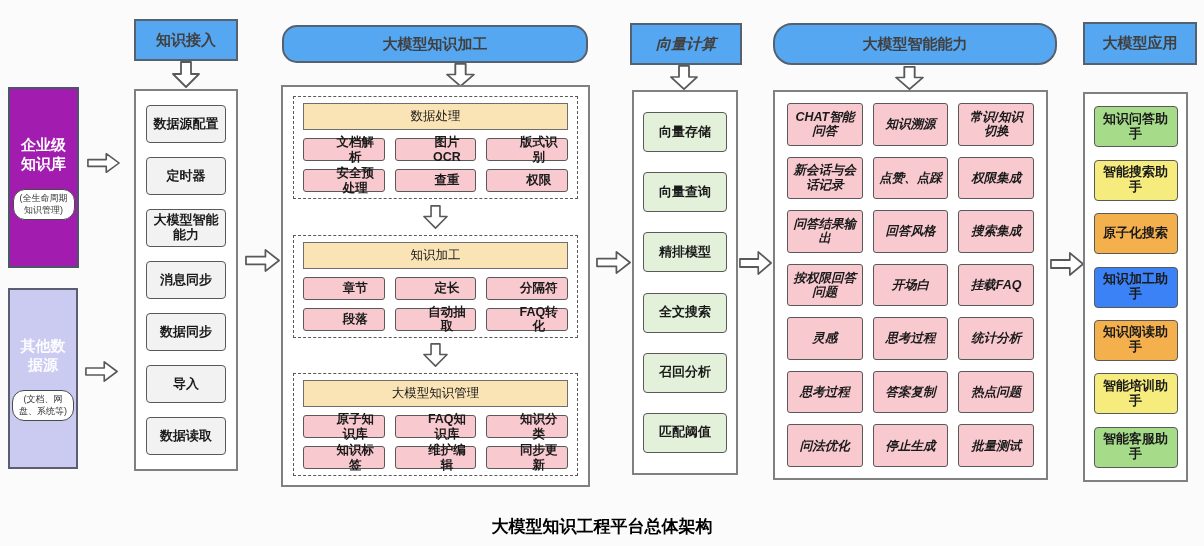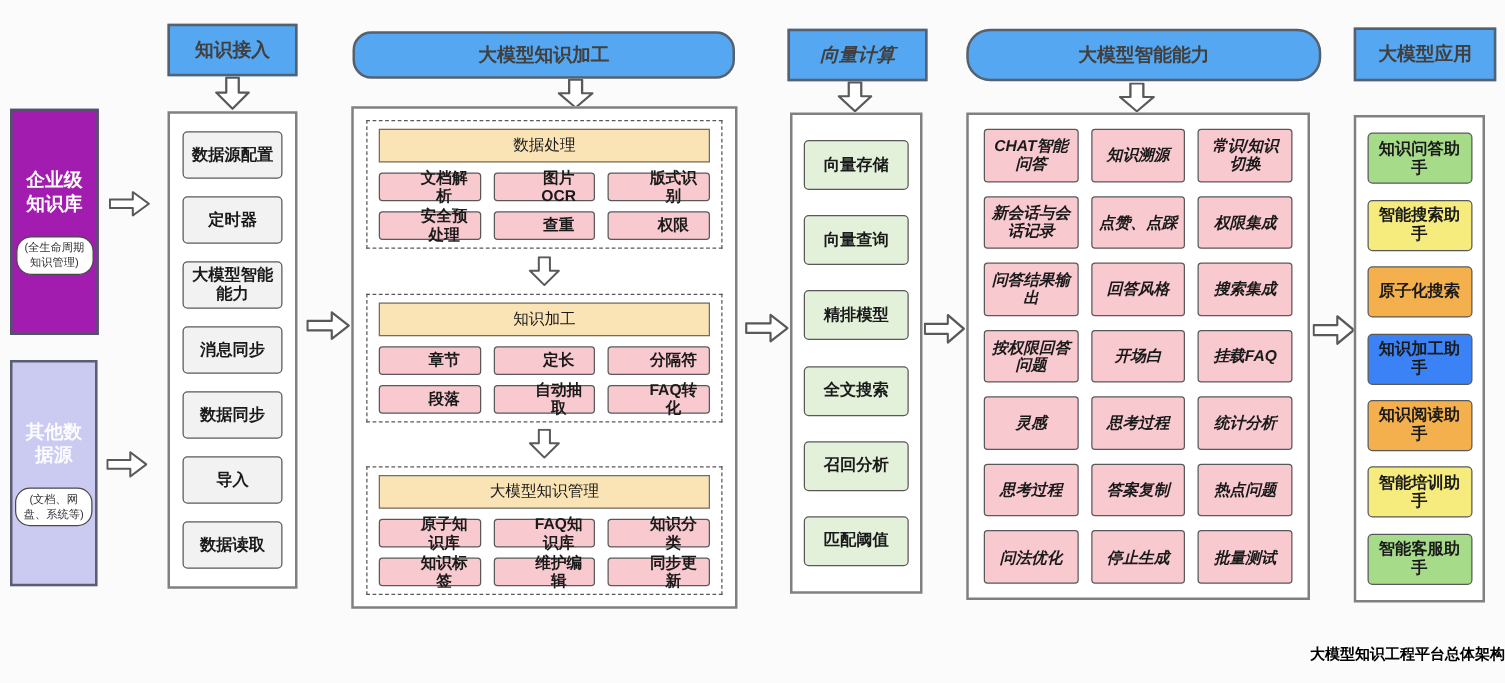--- a/index.html
+++ b/index.html
@@ -46,22 +46,22 @@
   .grid3{display:grid;grid-template-columns:repeat(3,1fr);gap:8px 10px;}
   .grid3 .pitem{height:23px;padding-left:27px;}
   .ad-inline{display:flex;justify-content:center;height:24px;}
 
   
   .col4{display:grid;grid-template-columns:repeat(3,1fr);grid-template-rows:repeat(7,1fr);
         gap:11px 10px;padding:11px 12px;font-style:italic;}
 
   .arr svg{display:block;width:100%;height:100%;}
 
-  .caption{position:absolute;left:0;right:0;top:515px;text-align:right;
-           font-weight:bold;font-size:12px;color:#000;}
+  .caption{position:absolute;left:0;right:0;top:515px;text-align:center;
+           font-weight:bold;font-size:17px;color:#000;}
 </style>
 </head>
 <body>
 
 <div class="stage">
 
   <div class="abs src src1" style="left:8px;top:87px;width:71px;height:181px;">
     <div class="src-title">企业级知识库</div>
     <div class="src-pill">(全生命周期知识管理)</div>
   </div>

